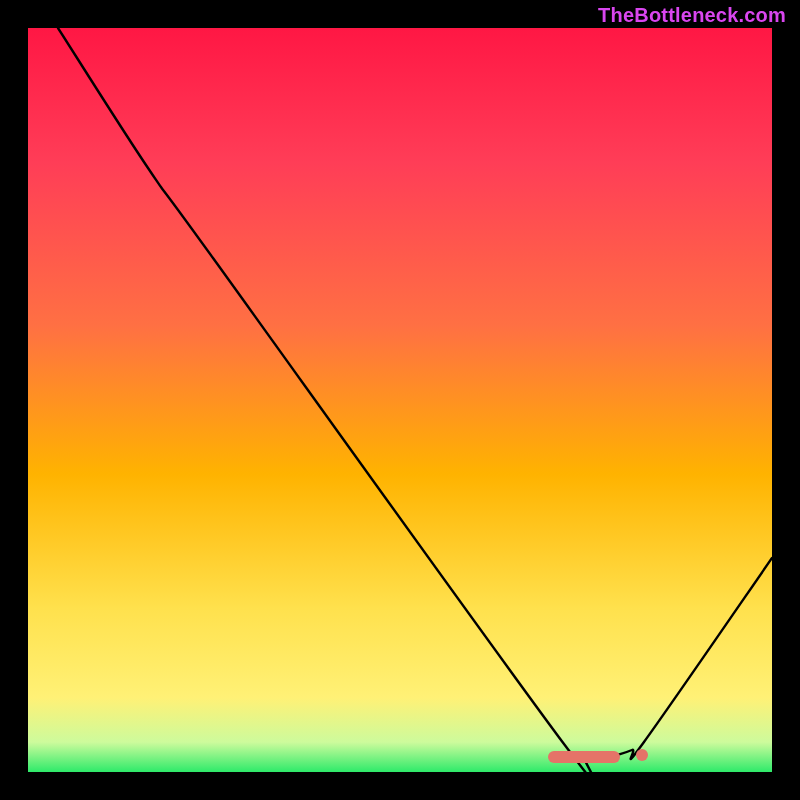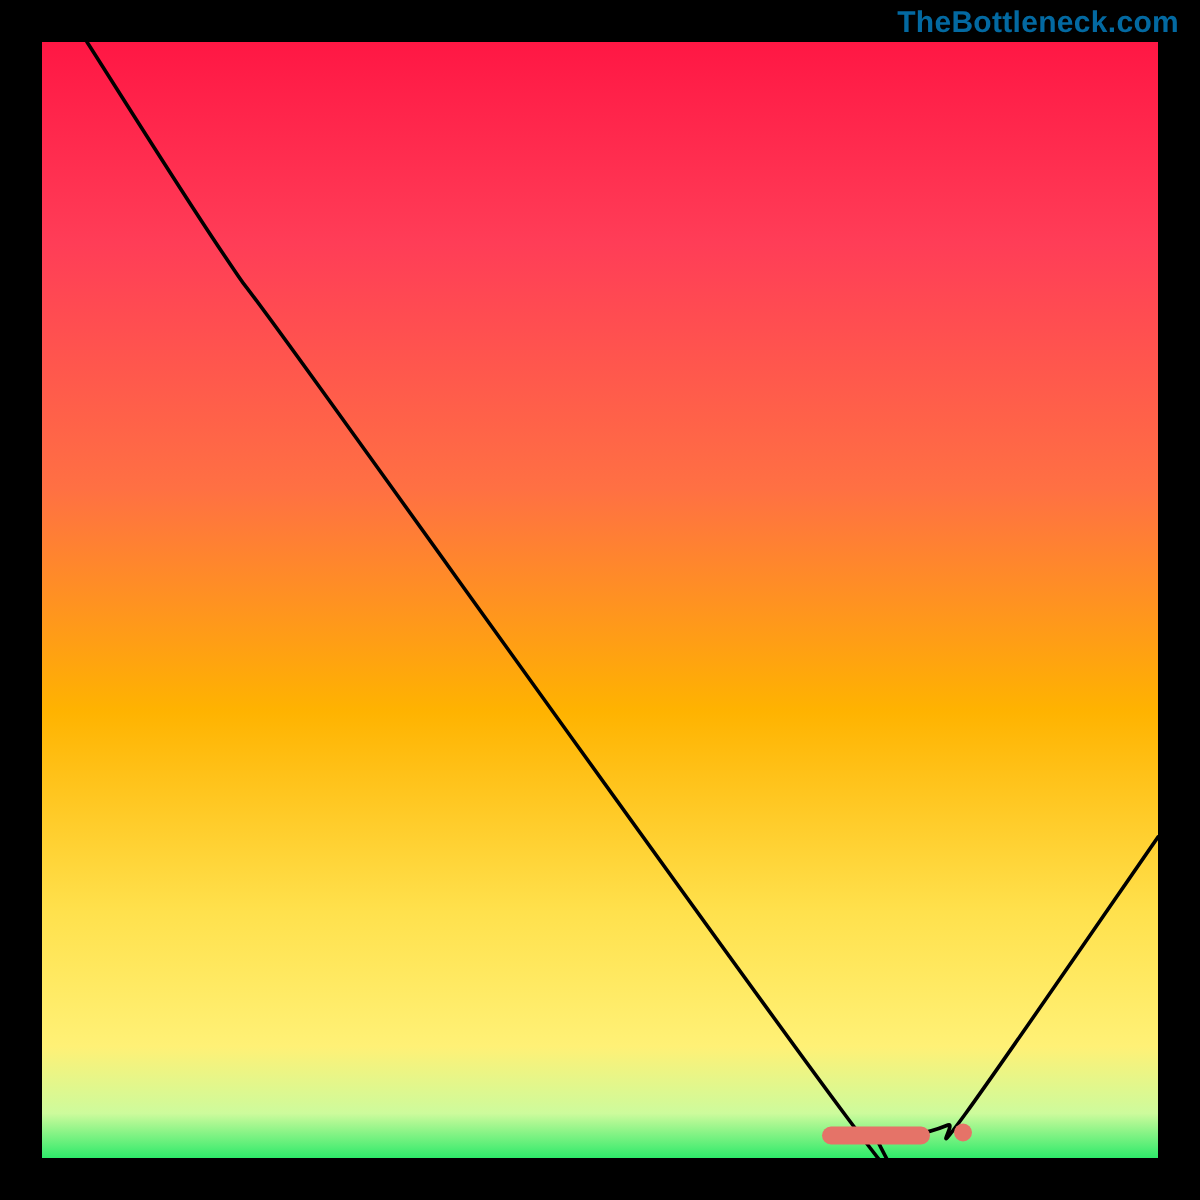--- a/index.html
+++ b/index.html
@@ -13,21 +13,21 @@
   .stage {
     position: relative;
     width: 800px;
     height: 800px;
     background: #000;
   }
   .watermark {
     position: absolute;
     top: 4px;
     right: 14px;
-    color: #0369a1;
+    color: #d946ef;
     font-size: 20px;
     font-weight: 600;
     letter-spacing: 0.2px;
     z-index: 5;
     text-align: right;
   }
   .plot {
     position: absolute;
     left: 28px;
     top: 28px;

